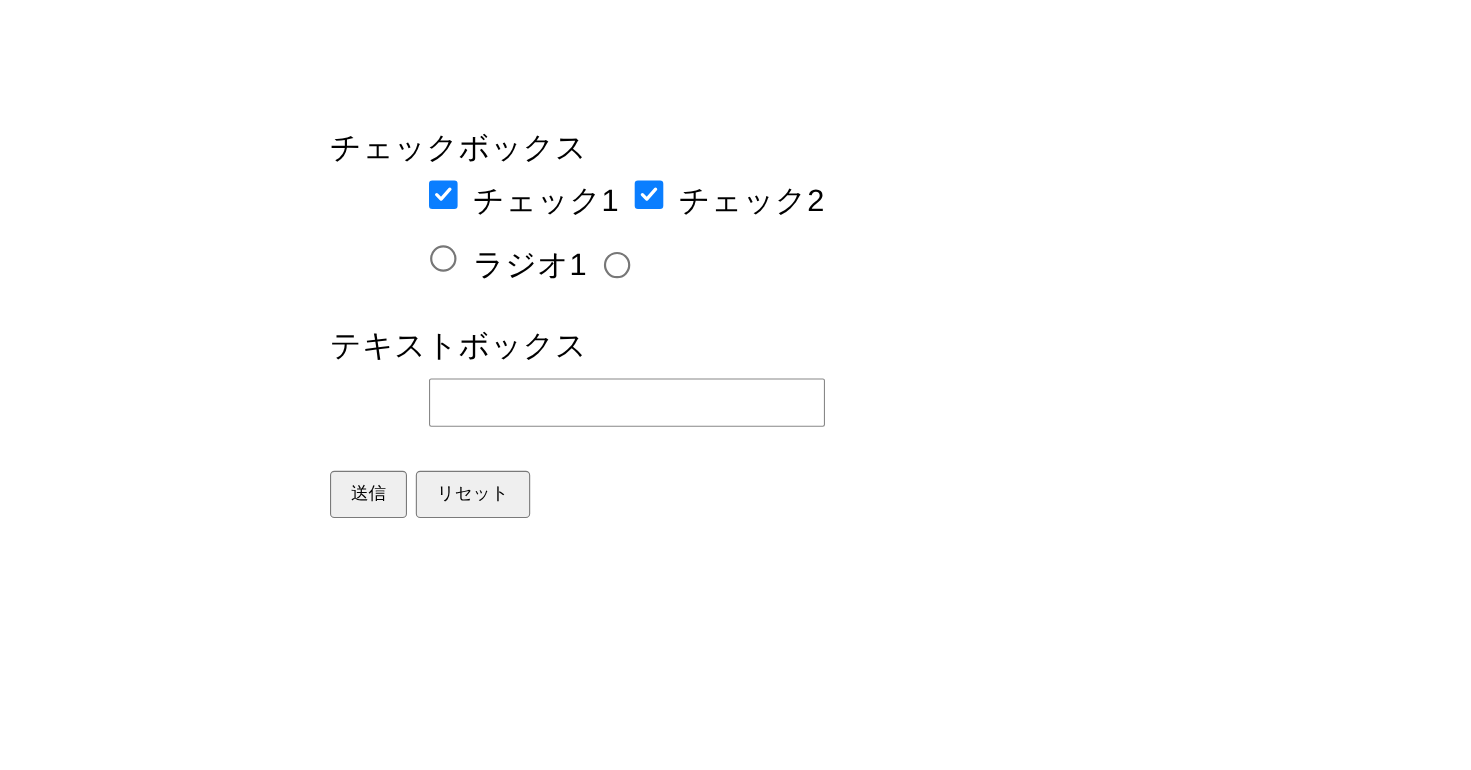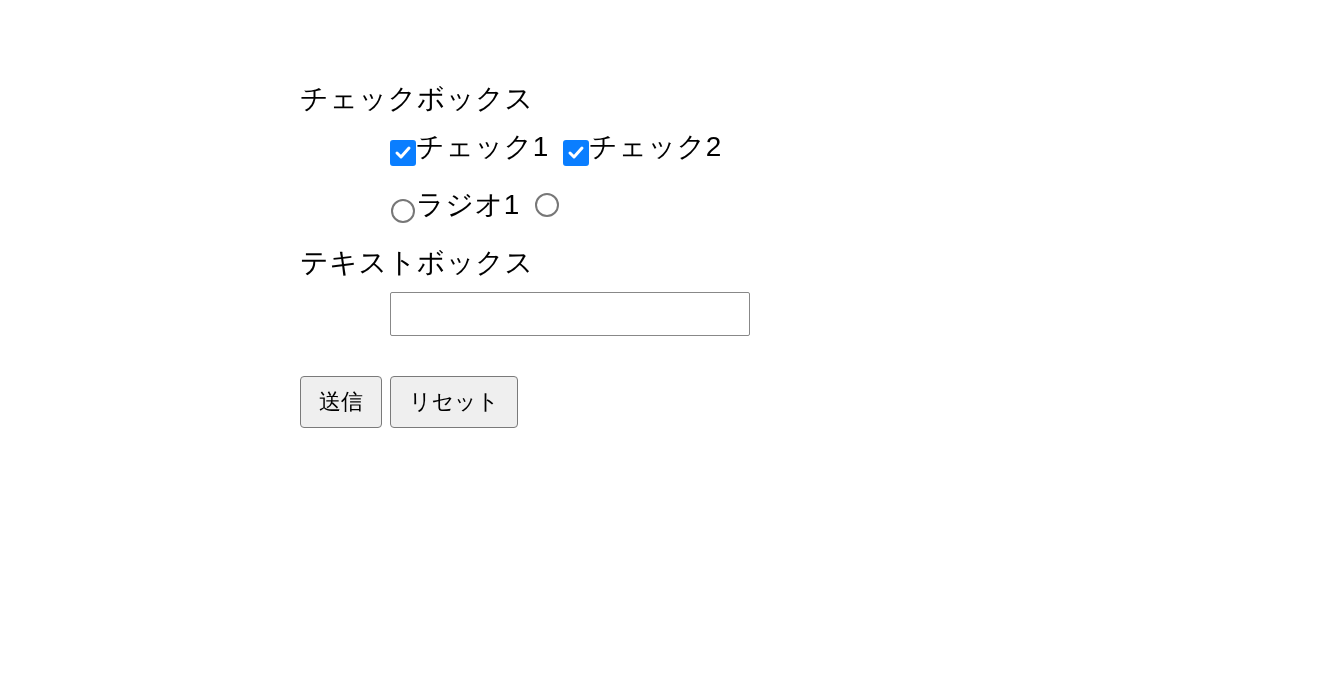--- a/index.html
+++ b/index.html
@@ -13,33 +13,34 @@
       width: 1337px;
       height: 700px;
     }
     .form-wrap {
       padding-top: 80px;
       padding-left: 300px;
     }
     .section-title {
       margin-bottom: 10px;
       letter-spacing: 0.02em;
+      margin-top: 36px;
     }
     .control-row {
       margin-left: 90px;
       margin-bottom: 20px;
       display: flex;
       align-items: center;
       gap: 14px;
       flex-wrap: wrap;
     }
     .checkbox-item, .radio-item {
       display: inline-flex;
-      align-items: flex-end;
-      gap: 0;
+      align-items: flex-start;
+      gap: 14px;
     }
     .cbx {
       width: 26px;
       height: 26px;
       display: inline-flex;
       align-items: center;
       justify-content: center;
       border-radius: 3px;
       vertical-align: middle;
     }
@@ -69,21 +70,21 @@
       border: 1px solid #888888;
       border-radius: 2px;
       background: #ffffff;
     }
     .button-row {
       margin-top: 40px;
       display: flex;
       gap: 8px;
     }
     .btn {
-      font-size: 22px;
+      font-size: 16px;
       font-family: inherit;
       padding: 10px 18px;
       background: #efefef;
       border: 1px solid #7a7a7a;
       border-radius: 4px;
       cursor: pointer;
     }
     .label-text {
       letter-spacing: 0.02em;
     }

